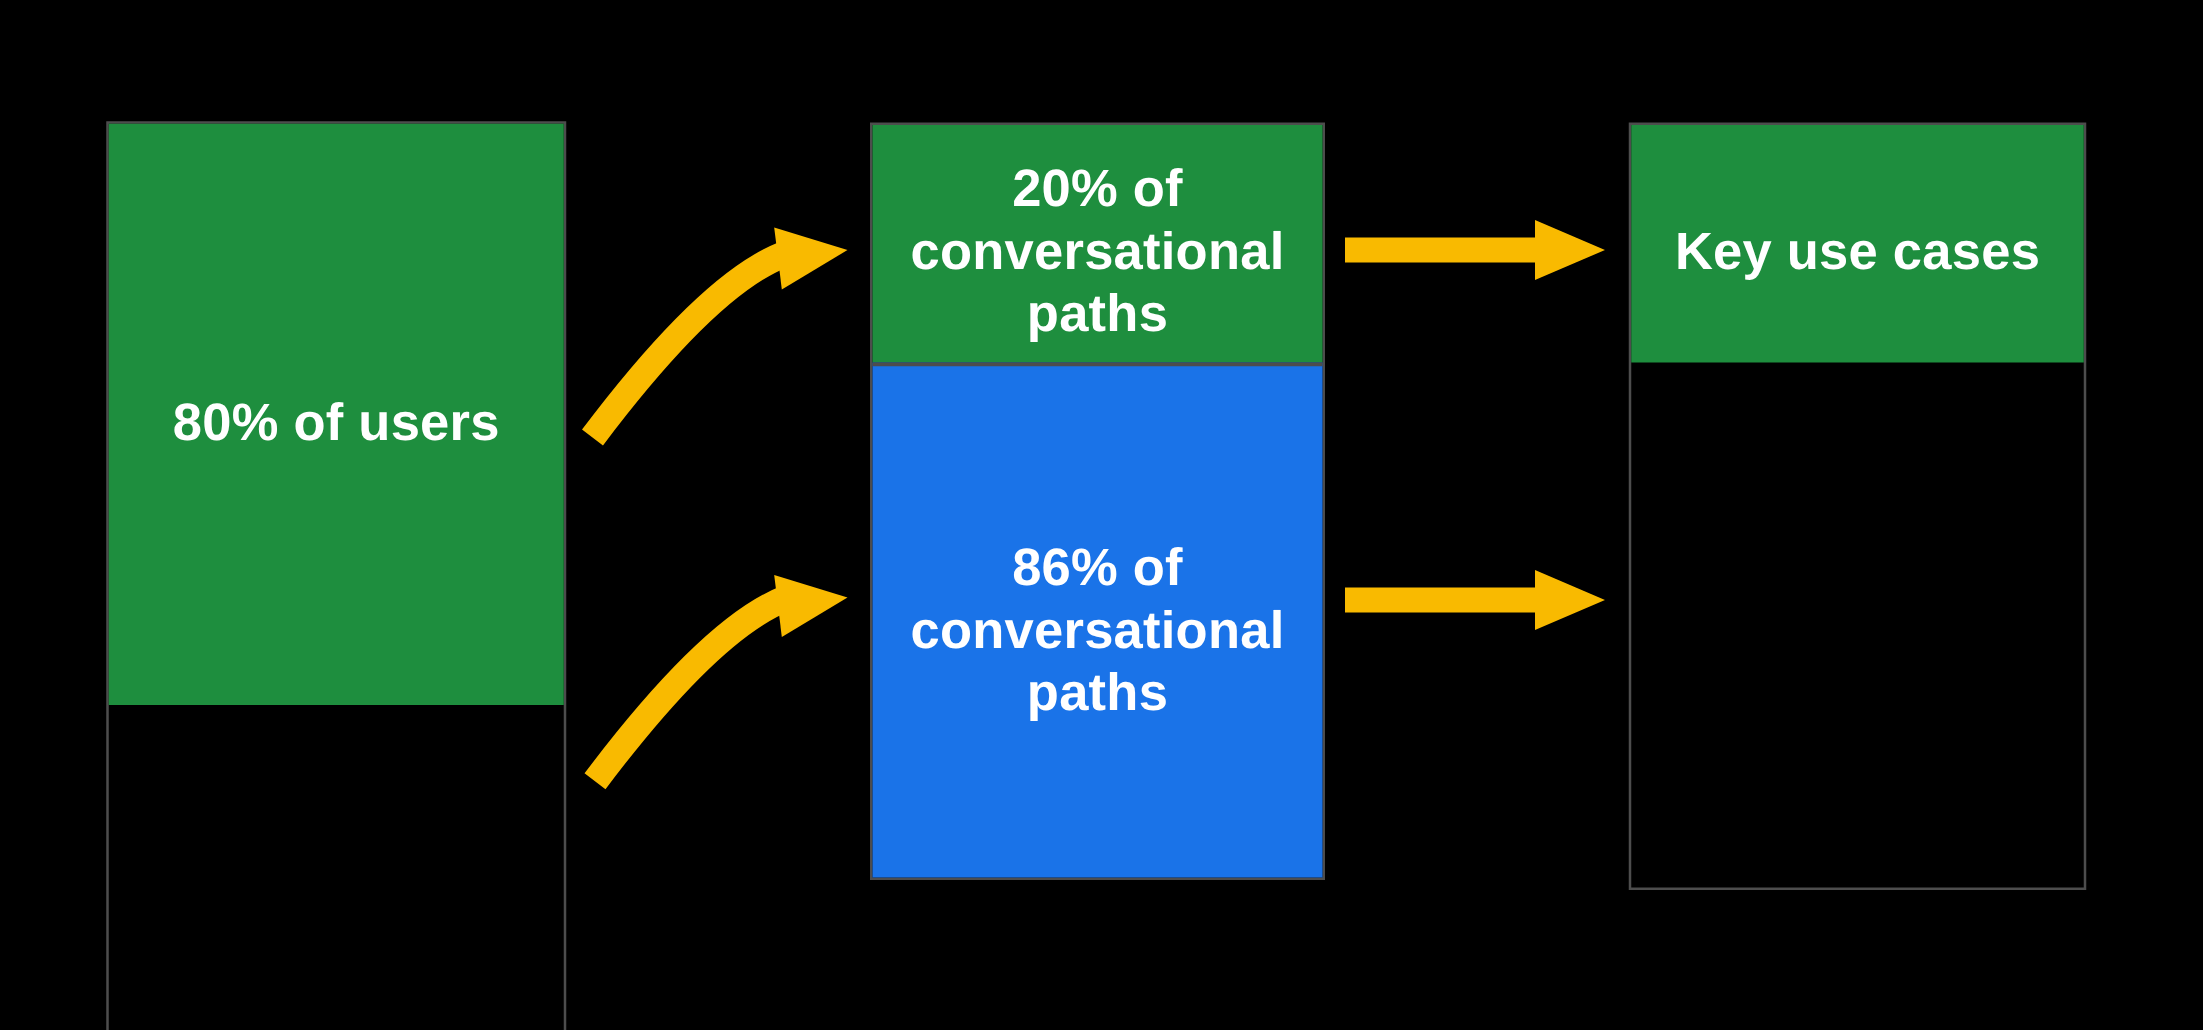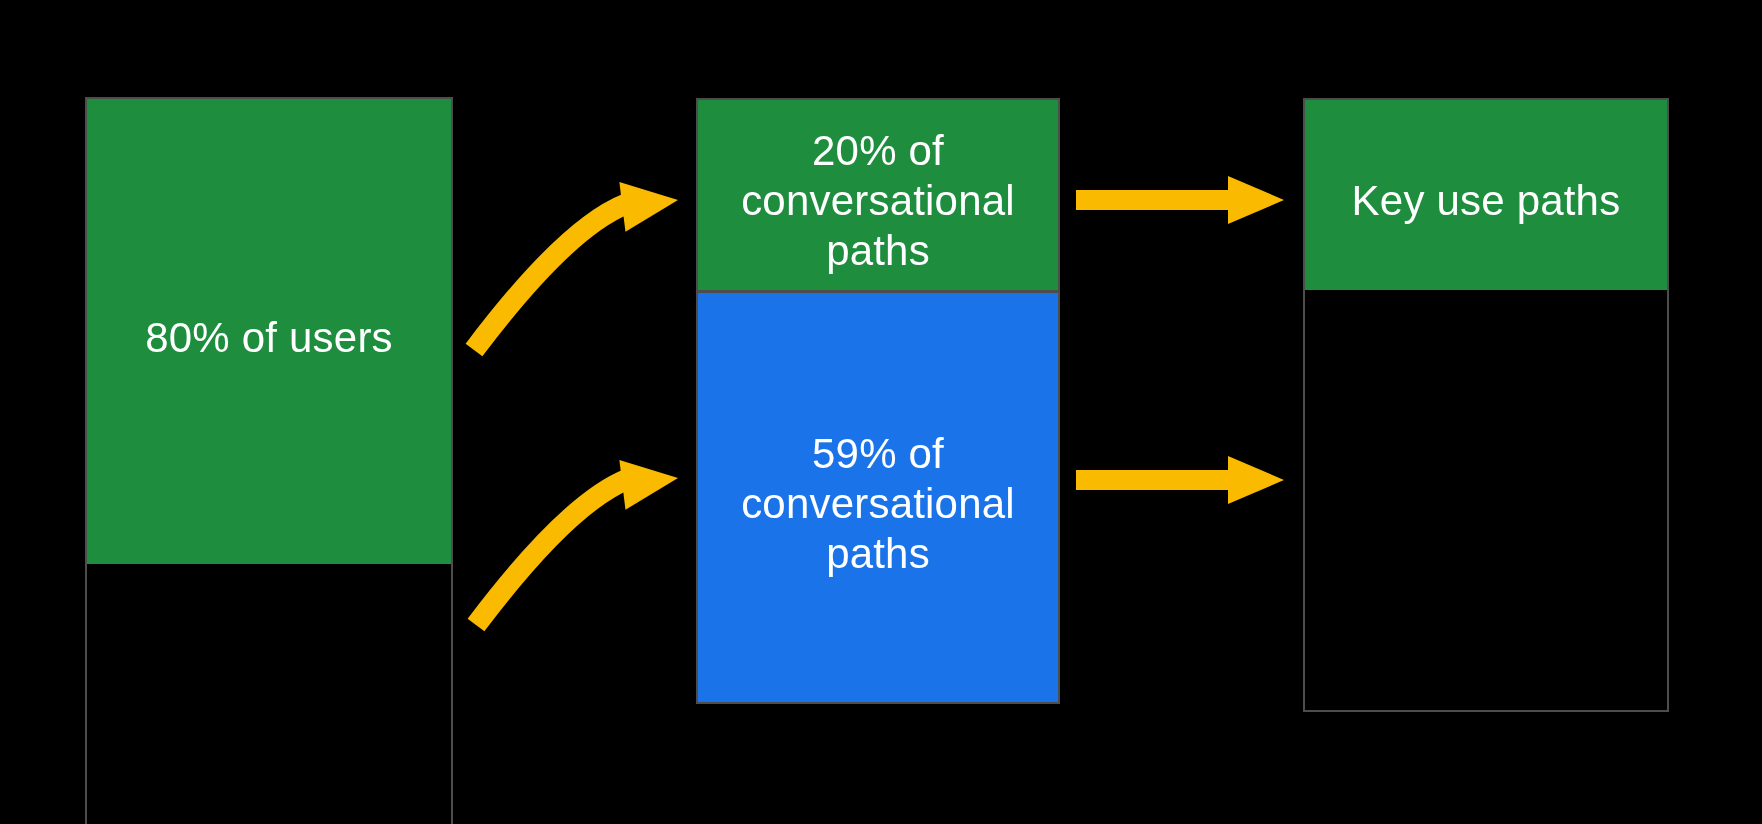--- a/index.html
+++ b/index.html
@@ -28,21 +28,21 @@
     justify-content: center;
     text-align: center;
     box-sizing: border-box;
   }
   .seg.green { background: var(--green, #1e8e3e); }
   .seg.blue  { background: var(--blue, #1a73e8); flex: 1; border-top: 3px solid var(--border, #4d4d4d); }
   .label {
     color: var(--text, #fff);
     font-size: 42px;
     line-height: 50px;
-    font-weight: 400;
+    font-weight: 700;
     letter-spacing: 0.2px;
     margin-top: 12px;
   }
   #bar-users { left: 85px;  top: 97px; width: 368px; height: 762px; }
   #bar-users .seg.green { height: 465px; }
   #bar-paths { left: 696px; top: 98px; width: 364px; height: 606px; }
   #bar-paths .seg.green { height: 190px; }
   #bar-outcomes { left: 1303px; top: 98px; width: 366px; height: 614px; }
   #bar-outcomes .seg.green { height: 190px; }
   .w300 { max-width: 300px; }
@@ -71,27 +71,27 @@
     <div class="seg green">
       <span class="label">80% of users</span>
     </div>
   </div>
 
   <div class="bar" id="bar-paths">
     <div class="seg green">
       <span class="label w300">20% of conversational paths</span>
     </div>
     <div class="seg blue">
-      <span class="label w300">59% of conversational paths</span>
+      <span class="label w300">86% of conversational paths</span>
     </div>
   </div>
 
   <div class="bar" id="bar-outcomes">
     <div class="seg green">
-      <span class="label w330">Key use paths</span>
+      <span class="label w330">Key use cases</span>
     </div>
   </div>
 
   <svg id="arrow-layer" viewBox="0 0 1762 824" xmlns="http://www.w3.org/2000/svg">
 
     <g>
       <path class="arrow-shaft" d="M474,350 Q566,228 626,204"></path>
       <polygon class="arrow-fill" points="678,200 622,175 622,225" transform="rotate(-7 678 200)"></polygon>
     </g>
 

